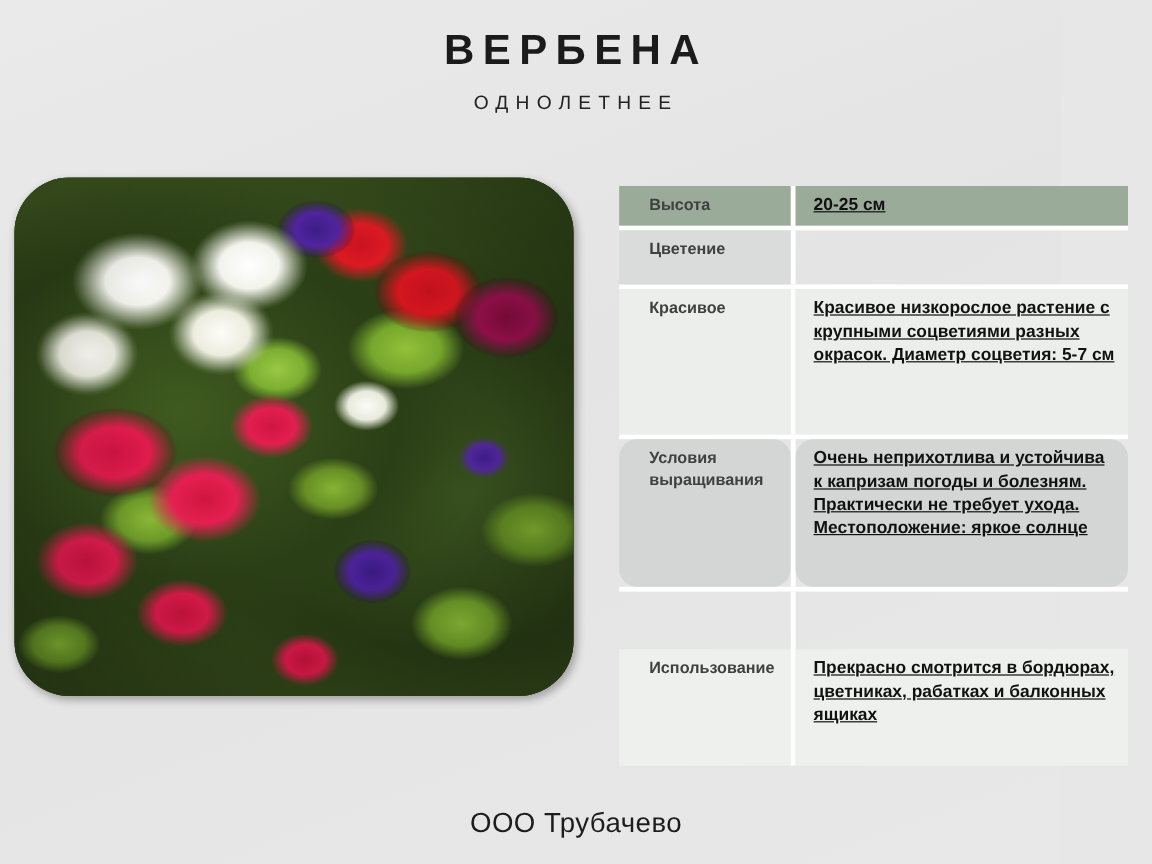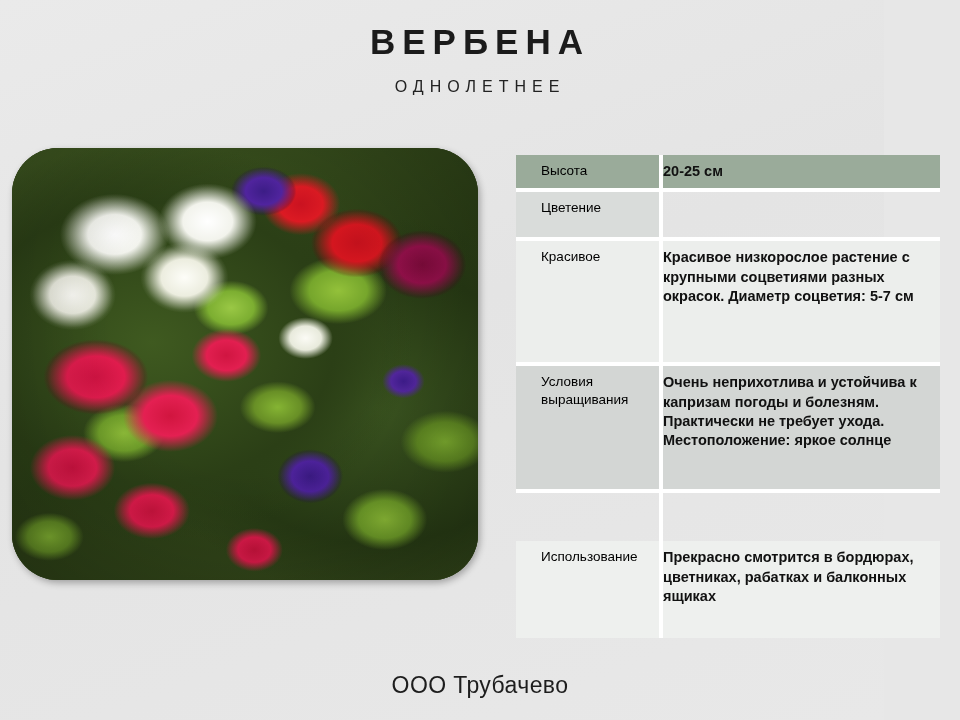--- a/index.html
+++ b/index.html
@@ -135,22 +135,22 @@
 
   .cell-label,
   .cell-value {
     padding: 7px 9px 7px 11px;
   }
 
   .cell-label {
     width: 143px;
     flex: 0 0 143px;
     font-size: 13.5px;
-    font-weight: normal;
-    color: #000000;
+    font-weight: bold;
+    color: #404040;
     line-height: 1.28;
     padding-left: 25px;
   }
 
   .cell-gap {
     width: 4px;
     flex: 0 0 4px;
     background: #ffffff;
   }
 
@@ -172,33 +172,33 @@
   .tint-head .cell-label,
   .tint-head .cell-value { background: #9aab9a; }
 
   .tint-light .cell-label,
   .tint-light .cell-value { background: #d9dcda; }
 
   .tint-pale .cell-label,
   .tint-pale .cell-value { background: #eceeec; }
 
   .tint-mid .cell-label,
-  .tint-mid .cell-value { background: #d3d6d4; }
+  .tint-mid .cell-value { background: #d3d6d4; border-radius: 15px; }
 
   .tint-pale2 .cell-label,
   .tint-pale2 .cell-value { background: #eef0ee; }
 
   
   .h-head  .cell-label, .h-head  .cell-value { min-height: 31px; }
   .h-bloom .cell-label, .h-bloom .cell-value { min-height: 45px; }
   .h-desc  .cell-label, .h-desc  .cell-value { min-height: 121px; }
   .h-cond  .cell-label, .h-cond  .cell-value { min-height: 123px; }
   .h-use   .cell-label, .h-use   .cell-value { min-height: 97px; margin-top: 48px; }
 
-  .val-indent { padding-left: 0; }
+  .val-indent { padding-left: 15px; text-decoration: underline; }
 
   
   .footer {
     position: absolute;
     left: 0;
     top: 672px;
     width: 960px;
     text-align: center;
     font-size: 23px;
     font-weight: normal;

